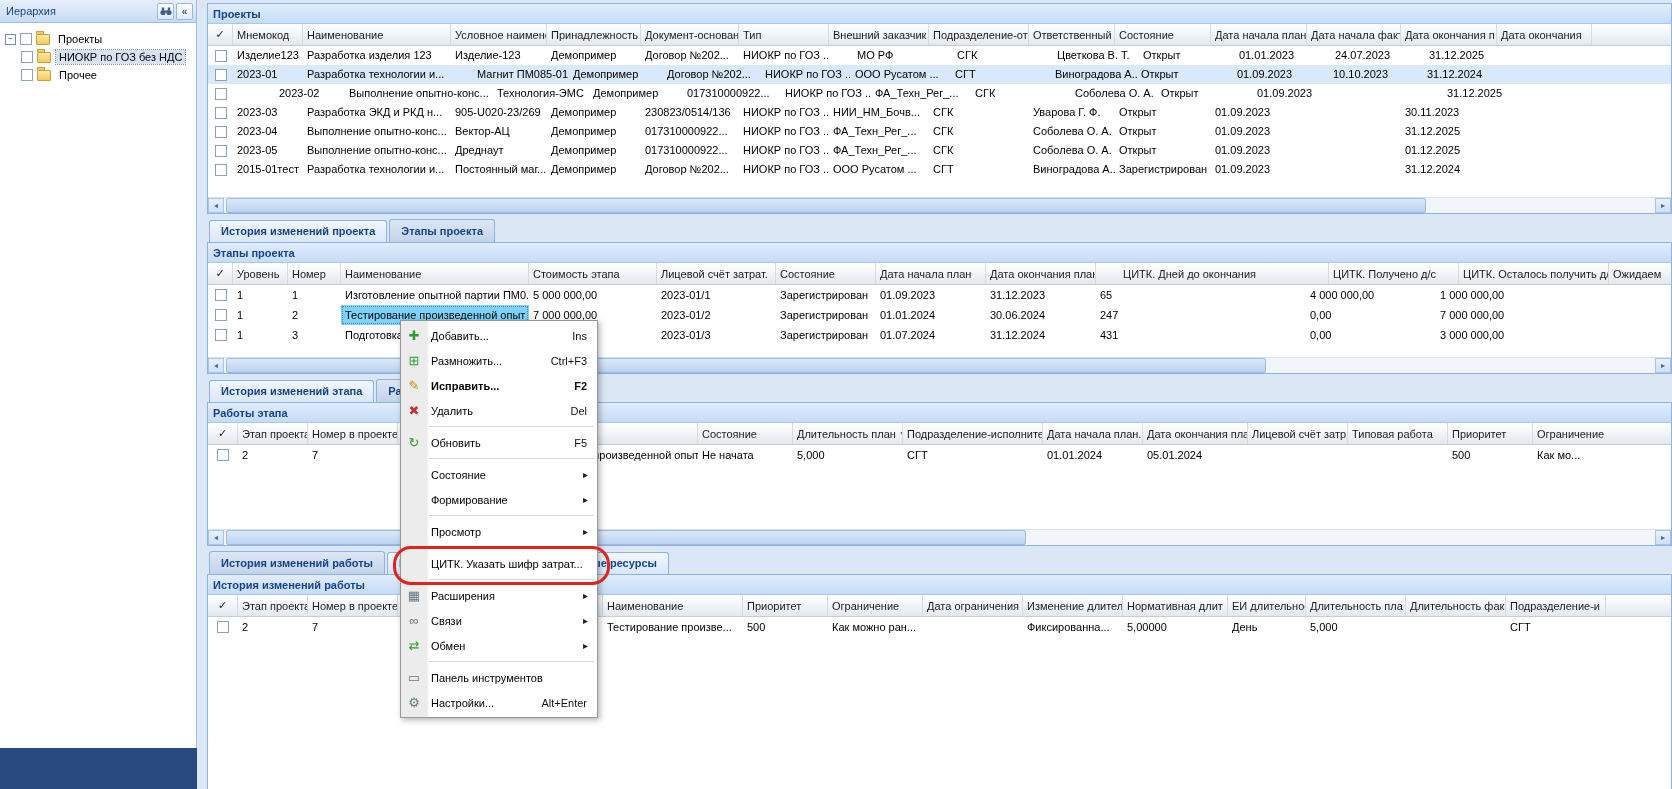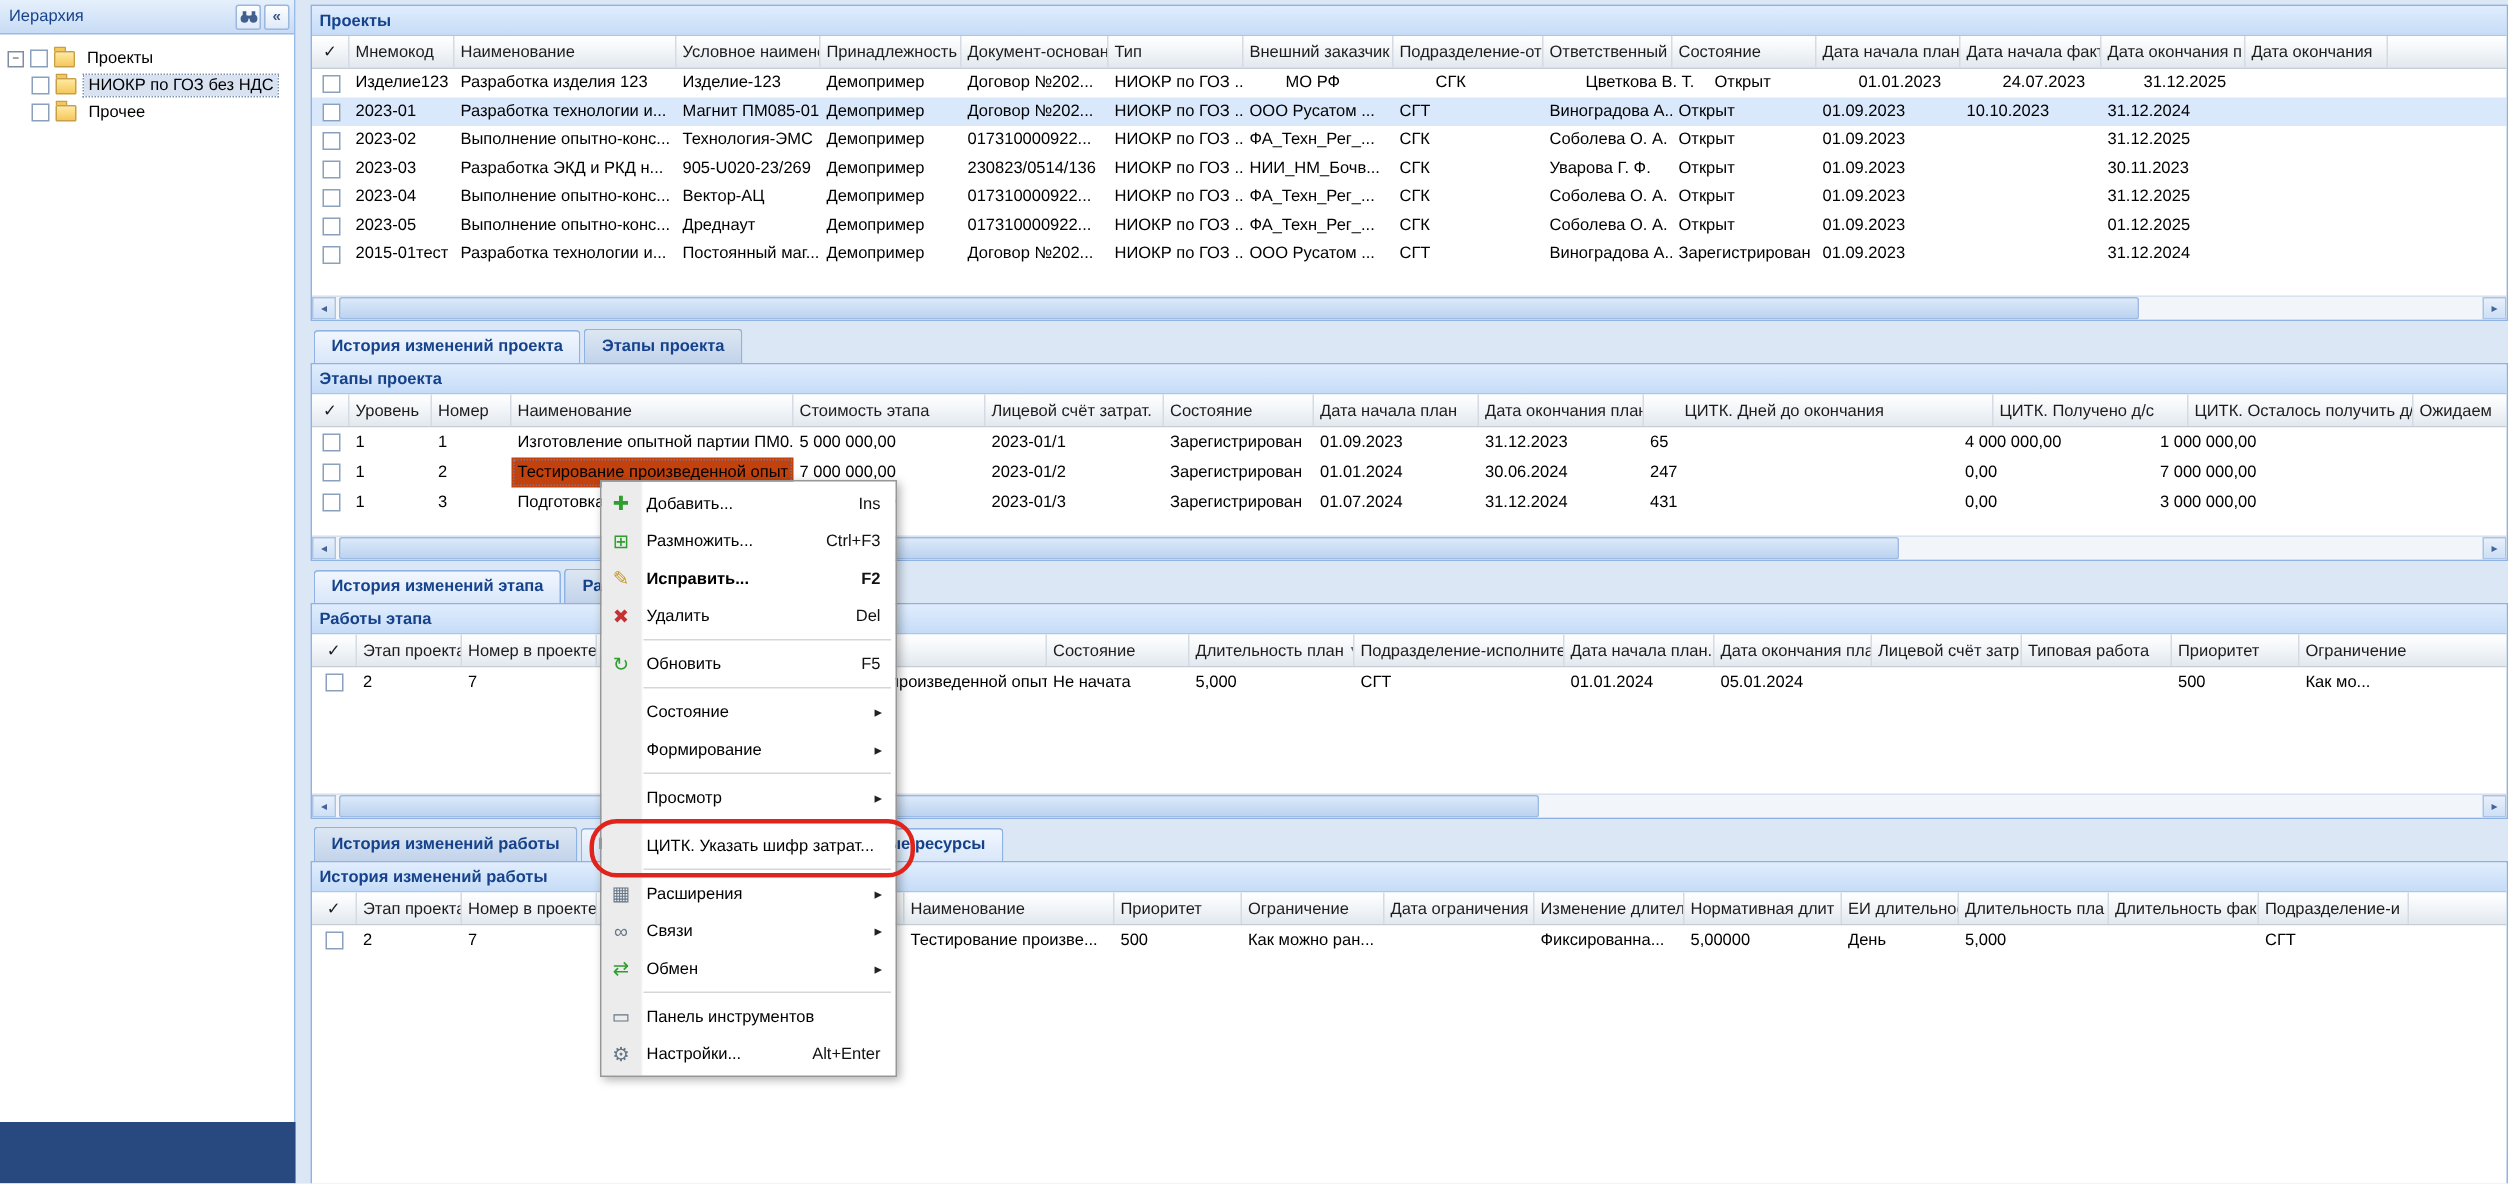--- a/index.html
+++ b/index.html
@@ -30,21 +30,21 @@
   .t-hcell{box-sizing:border-box;border-right:1px solid #d4dbe2;padding:0 4px;display:flex;align-items:center;overflow:hidden;white-space:nowrap;flex:none;color:#1c1c1c}
   .t-hcell.cbh{justify-content:center;padding:0}
   .sort{font-size:7px;color:#667;margin-left:3px}
   .t-row{display:flex;height:20px;line-height:20px;background:#fff}
   .projects .t-row{height:19px;line-height:19px}
   .t-row.sel{background:#d9e8fb}
   .t-cell{box-sizing:border-box;padding:0 4px;overflow:hidden;white-space:nowrap;flex:none}
   .t-cell.r{text-align:left}
   .t-cell.cbc{display:flex;align-items:center;justify-content:center;padding:0}
   .t-cell .cbx{margin:0}
-  .t-cell.selcell{background:#c2410c;outline:1px dotted #5b7eae;outline-offset:-2px}
+  .t-cell.selcell{background:#7dd3fc;outline:1px dotted #5b7eae;outline-offset:-2px}
 
   .filler{background:#fff}
   .hscroll{height:16px;background:#f2f6fb;border-top:1px solid #d9e2ee;position:relative;box-sizing:border-box}
   .sb-arrow{position:absolute;top:0;width:16px;height:15px;background:linear-gradient(#e8f0fb,#cedff5);border:1px solid #aac4e5;box-sizing:border-box;color:#44639a;font-size:8px;text-align:center;line-height:13px}
   .sb-arrow.left{left:0}.sb-arrow.right{right:0}
   .sb-arrow.left::before{content:"◂"}.sb-arrow.right::before{content:"▸"}
   .hthumb{position:absolute;top:0;height:15px;background:linear-gradient(#dce9fa,#bcd3ef);border:1px solid #9dbbe2;box-sizing:border-box;border-radius:2px}
 
   .tabstrip{display:flex;align-items:flex-end;padding-left:2px;height:25px;gap:2px;margin-top:3px}
   .tab{height:21px;line-height:21px;padding:0 11px;border:1px solid #8db2e3;border-bottom:none;border-radius:3px 3px 0 0;background:linear-gradient(#f2f7fe,#d8e7f9);color:#15428b;font-weight:bold;white-space:nowrap;box-sizing:content-box}
@@ -181,38 +181,38 @@
             <div class="t-cell" style="width: 94px;">24.07.2023</div>
             <div class="t-cell" style="width: 96px;">31.12.2025</div>
             <div class="t-cell" style="width: 95px;"></div>
           </div>
           <div class="t-row sel">
             <div class="t-cell cbc" style="width: 25px;">
               <div class="cbx"></div>
             </div>
             <div class="t-cell" style="width: 70px;">2023-01</div>
             <div class="t-cell" style="width: 148px;">Разработка технологии и...</div>
-            <div class="t-cell" style="width: 96px;">Магнит ПМ085-01</div>
+            <div class="t-cell" style="width: 96px; margin-left: 22px;">Магнит ПМ085-01</div>
             <div class="t-cell" style="width: 94px;">Демопример</div>
             <div class="t-cell" style="width: 98px;">Договор №202...</div>
             <div class="t-cell" style="width: 90px;">НИОКР по ГОЗ ...</div>
             <div class="t-cell" style="width: 100px;">ООО Русатом ...</div>
             <div class="t-cell" style="width: 100px;">СГТ</div>
             <div class="t-cell" style="width: 86px;">Виноградова А...</div>
             <div class="t-cell" style="width: 96px;">Открыт</div>
             <div class="t-cell" style="width: 96px;">01.09.2023</div>
             <div class="t-cell" style="width: 94px;">10.10.2023</div>
             <div class="t-cell" style="width: 96px;">31.12.2024</div>
             <div class="t-cell" style="width: 95px;"></div>
           </div>
           <div class="t-row">
             <div class="t-cell cbc" style="width: 25px;">
               <div class="cbx"></div>
             </div>
-            <div class="t-cell" style="width: 70px;">2023-02</div>
+            <div class="t-cell" style="width: 70px; margin-left: 42px;">2023-02</div>
             <div class="t-cell" style="width: 148px;">Выполнение опытно-конс...</div>
             <div class="t-cell" style="width: 96px;">Технология-ЭМС</div>
             <div class="t-cell" style="width: 94px;">Демопример</div>
             <div class="t-cell" style="width: 98px;">017310000922...</div>
             <div class="t-cell" style="width: 90px;">НИОКР по ГОЗ ...</div>
             <div class="t-cell" style="width: 100px;">ФА_Техн_Рег_...</div>
             <div class="t-cell" style="width: 100px;">СГК</div>
             <div class="t-cell" style="width: 86px;">Соболева О. А.</div>
             <div class="t-cell" style="width: 96px;">Открыт</div>
             <div class="t-cell" style="width: 96px;">01.09.2023</div>

